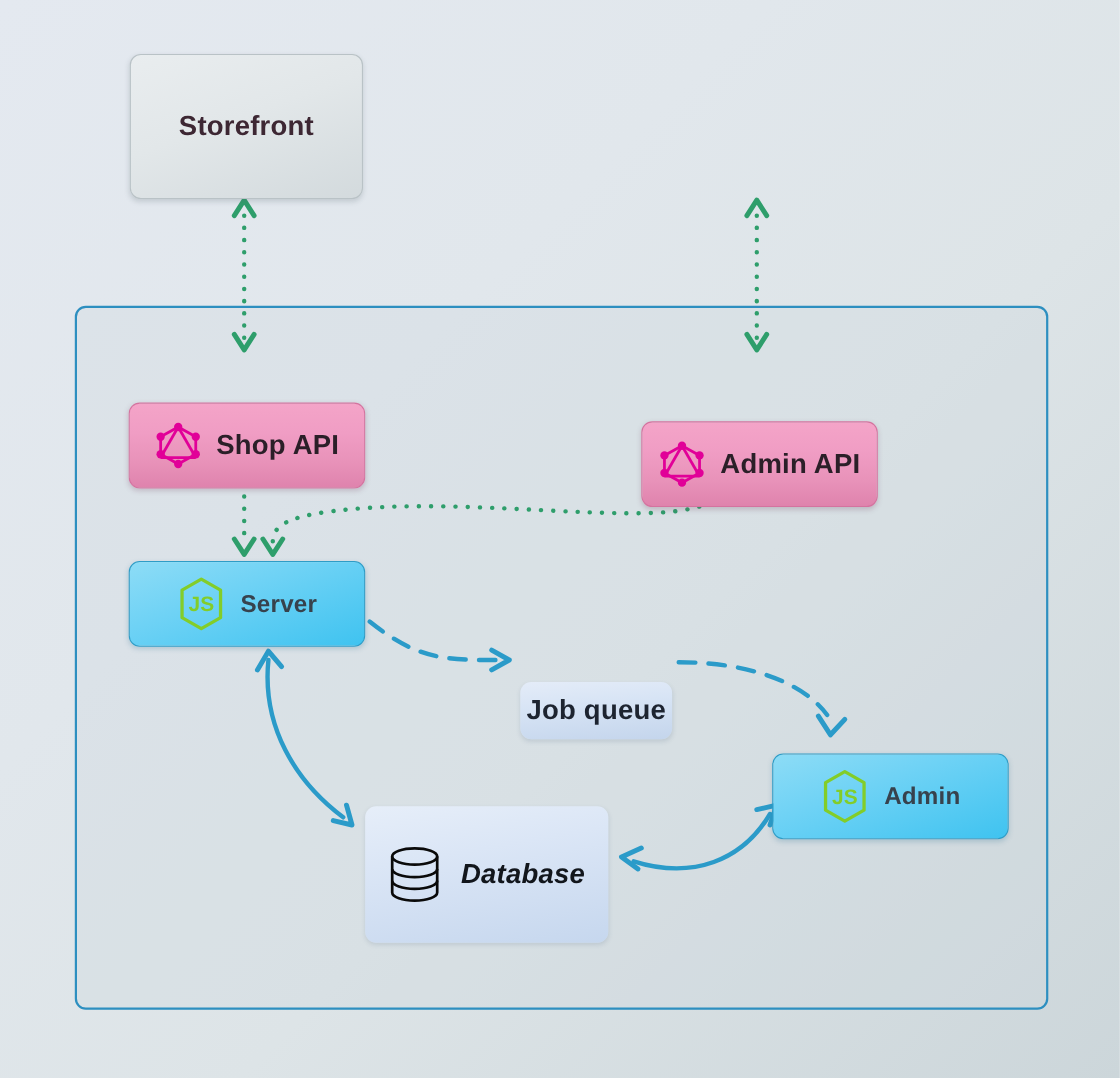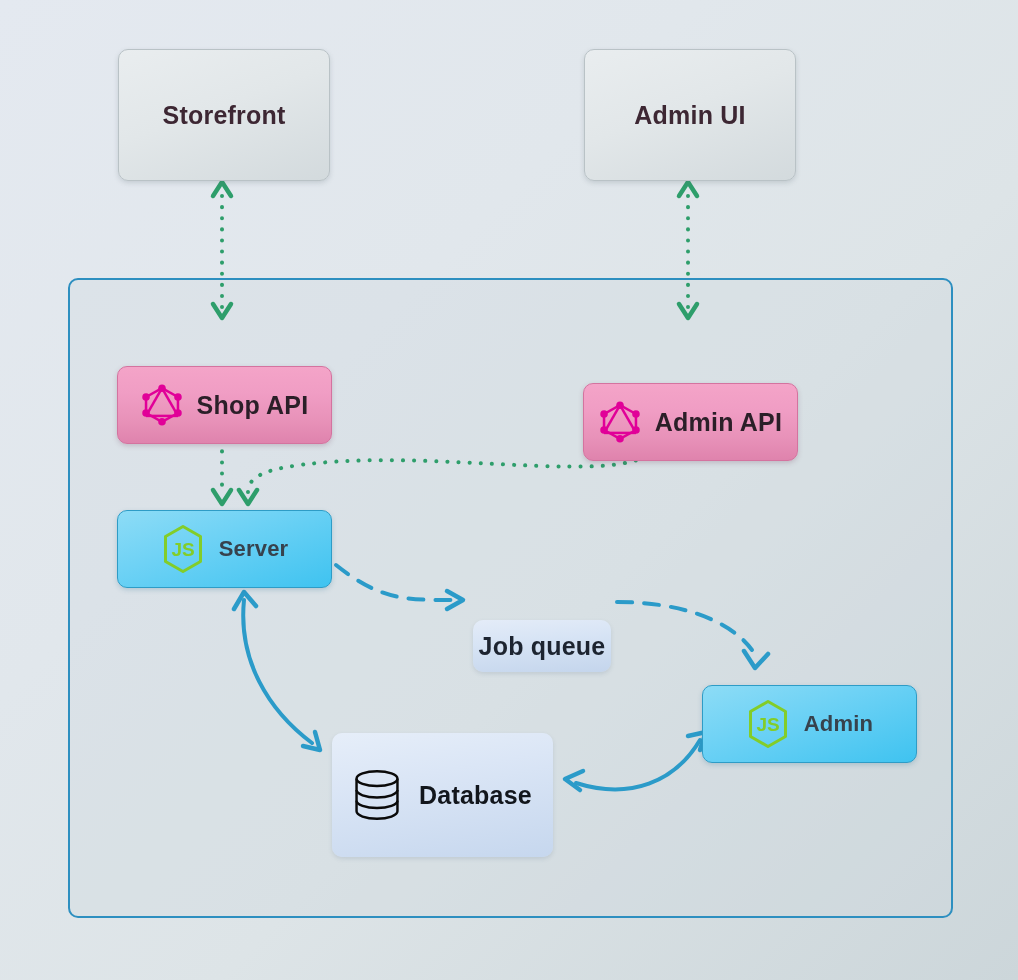--- a/index.html
+++ b/index.html
@@ -114,20 +114,21 @@
   .n-db {
     background: linear-gradient(170deg, #e6eef9 0%, #dbe6f6 35%, #c6d7ee 100%);
     border: none;
     box-shadow: 0 2px 4px rgba(90,110,140,0.18);
     padding: 0 16px;
     gap: 18px;
   }
   .n-db .label {
     color: #12161c;
     font-size: 25px;
+    font-style: italic;
   }
 
   
   #node-storefront { left: 118px; top: 49px;  width: 212px; height: 132px; }
   #node-adminui    { left: 584px; top: 49px;  width: 212px; height: 132px; }
   #node-shopapi    { left: 117px; top: 320px; width: 215px; height: 78px; }
   #node-adminapi   { left: 583px; top: 337px; width: 215px; height: 78px; }
   #node-server     { left: 117px; top: 510px; width: 215px; height: 78px; }
   #node-jobqueue   { left: 473px; top: 574px; width: 138px; height: 52px; }
   #node-worker     { left: 702px; top: 685px; width: 215px; height: 78px; }
@@ -186,23 +187,20 @@
       <path d="M 576 783 C 630 800 675 782 700 740" fill="none" stroke="#2b9bc9" stroke-width="4" stroke-linecap="round"></path>
       <path d="M 583 771 L 565 779 L 580 790" fill="none" stroke="#2b9bc9" stroke-width="4.5" stroke-linecap="round" stroke-linejoin="round"></path>
       <path d="M 688 736 L 706 732 L 700 750" fill="none" stroke="#2b9bc9" stroke-width="4.5" stroke-linecap="round" stroke-linejoin="round"></path>
     </g>
   </svg>
 
   <div class="node n-client" id="node-storefront">
     <span class="label">Storefront</span>
   </div>
 
-  <div class="node n-client" id="node-adminui">
-    <span class="label">Admin UI</span>
-  </div>
 
   <div class="node n-gql" id="node-shopapi">
     <span class="ico">
       <svg width="42" height="44" viewBox="0 0 100 104">
         <g stroke="#e10098" stroke-width="6" fill="none">
           <line x1="50" y1="12" x2="12" y2="78"></line>
           <line x1="50" y1="12" x2="88" y2="78"></line>
           <line x1="12" y1="78" x2="88" y2="78"></line>
           <line x1="50" y1="12" x2="88" y2="33"></line>
           <line x1="88" y1="33" x2="88" y2="71"></line>

